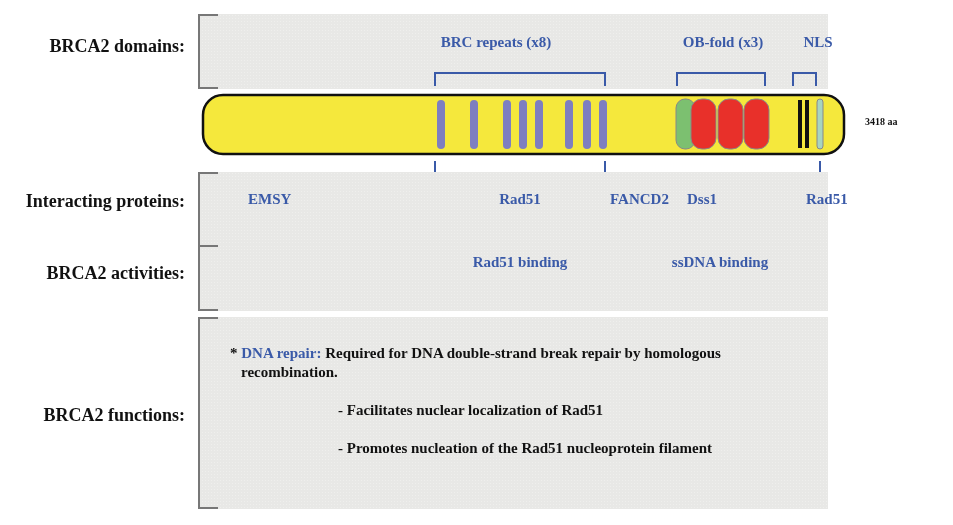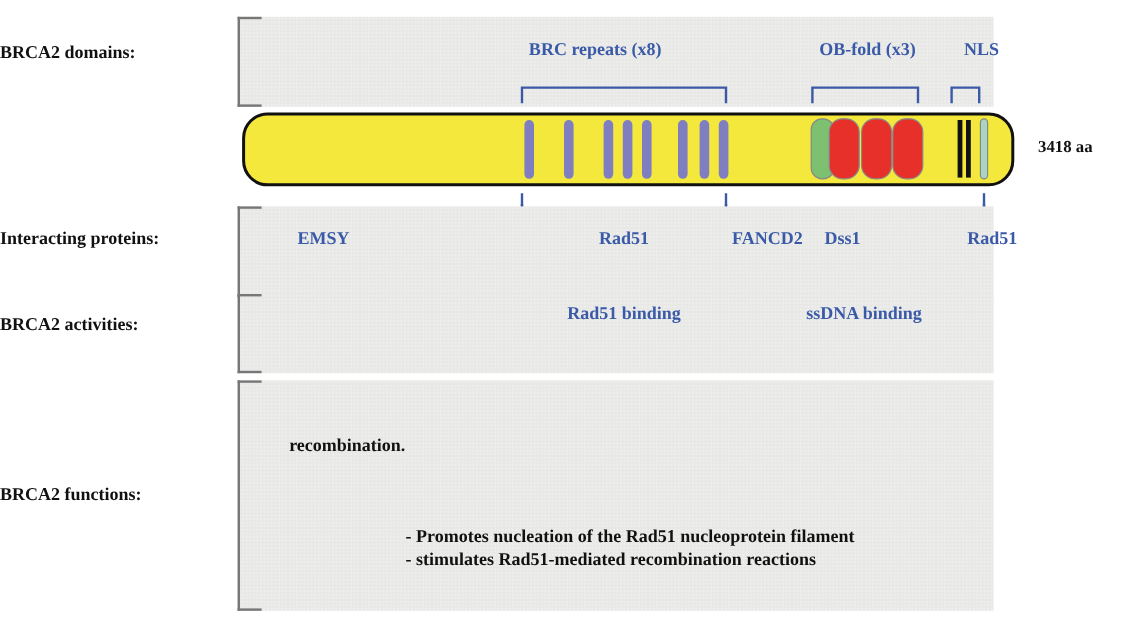--- a/index.html
+++ b/index.html
@@ -1,19 +1,19 @@
 <!DOCTYPE html>
 <html><head>
 <meta charset="utf-8">
 <style>
   html, body { margin: 0; padding: 0; background: #ffffff; }
   body { width: 953px; height: 525px; position: relative; overflow: hidden;
          font-family: "Liberation Serif", "DejaVu Serif", serif; font-weight: bold; }
   .abs { position: absolute; }
-  .row-label { position: absolute; color: #111; font-size: 15px; text-align: left; width: 185px; left: 0; white-space: nowrap; }
+  .row-label { position: absolute; color: #111; font-size: 18px; text-align: right; width: 185px; left: 0; white-space: nowrap; }
   .panel { position: absolute; left: 198px; width: 630px; background: #e8e8e6;
            background-image: radial-gradient(#efefed 0.6px, transparent 0.7px); background-size: 3px 3px; }
   .bracket { position: absolute; left: 0; top: 0; bottom: 0; width: 20px;
              border-left: 2px solid #777; border-top: 2px solid #777; border-bottom: 2px solid #777; box-sizing: border-box; }
   .blue { color: #3a5aa8; }
   .txt { position: absolute; font-size: 15px; white-space: nowrap; }
   .dark { color: #111; }
   .center { transform: translateX(-50%); text-align: center; }
 </style>
 </head>
@@ -55,21 +55,21 @@
   <rect x="718" y="99" width="25" height="50" rx="11" fill="#e8302a" stroke="#888" stroke-width="1"></rect>
   <rect x="744" y="99" width="25" height="50" rx="11" fill="#e8302a" stroke="#888" stroke-width="1"></rect>
 
   <rect x="798" y="100" width="4" height="48" fill="#111"></rect>
   <rect x="805" y="100" width="4" height="48" fill="#111"></rect>
   <rect x="817" y="99" width="6" height="50" rx="3" fill="#a8d4c0" stroke="#888" stroke-width="1"></rect>
 
   <path d="M435 161 V172 M605 161 V172" fill="none" stroke="#3a5aa8" stroke-width="2"></path>
   <path d="M820 161 V175" fill="none" stroke="#3a5aa8" stroke-width="2"></path>
 </svg>
-<div class="txt dark" style="left:865px; top:116px; font-size:14px;">3418 aa</div>
+<div class="txt dark" style="left:865px; top:116px; font-size:10px;">3418 aa</div>
 
 <svg class="abs" style="left:0; top:170px;" width="953" height="20">
   <path d="M435 0 V5 H605 V0 M520 5 V20" fill="none" stroke="#3a5aa8" stroke-width="2"></path>
   <path d="M820 0 V20" fill="none" stroke="#3a5aa8" stroke-width="2"></path>
 </svg>
 <div class="panel" style="top:172px; height:76px;">
   <div class="bracket"></div>
   <div class="txt blue" style="left:50px; top:19px;">EMSY</div>
   <div class="txt blue center" style="left:322px; top:19px;">Rad51</div>
   <div class="txt blue" style="left:412px; top:19px;">FANCD2</div>
@@ -78,16 +78,21 @@
 </div>
 
 <div class="panel" style="top:245px; height:66px;">
   <div class="bracket"></div>
   <div class="txt blue center" style="left:322px; top:9px;">Rad51 binding</div>
   <div class="txt blue center" style="left:522px; top:9px;">ssDNA binding</div>
 </div>
 
 <div class="panel" style="top:317px; height:192px;">
   <div class="bracket"></div>
+  <div class="txt" style="left:32px; top:28px;">
+    <span class="dark">*</span>
+    <span class="blue">DNA repair:</span>
+    <span class="dark">Required for DNA double-strand break repair by homologous</span>
+  </div>
   <div class="txt dark" style="left:43px; top:47px;">recombination.</div>
+  <div class="txt dark" style="left:140px; top:85px;">- Facilitates nuclear localization of Rad51</div>
   <div class="txt dark" style="left:140px; top:123px;">- Promotes nucleation of the Rad51 nucleoprotein filament</div>
-  <div class="txt dark" style="left:140px; top:142px;">- stimulates Rad51-mediated recombination reactions</div>
 </div>
 
 </body></html>

